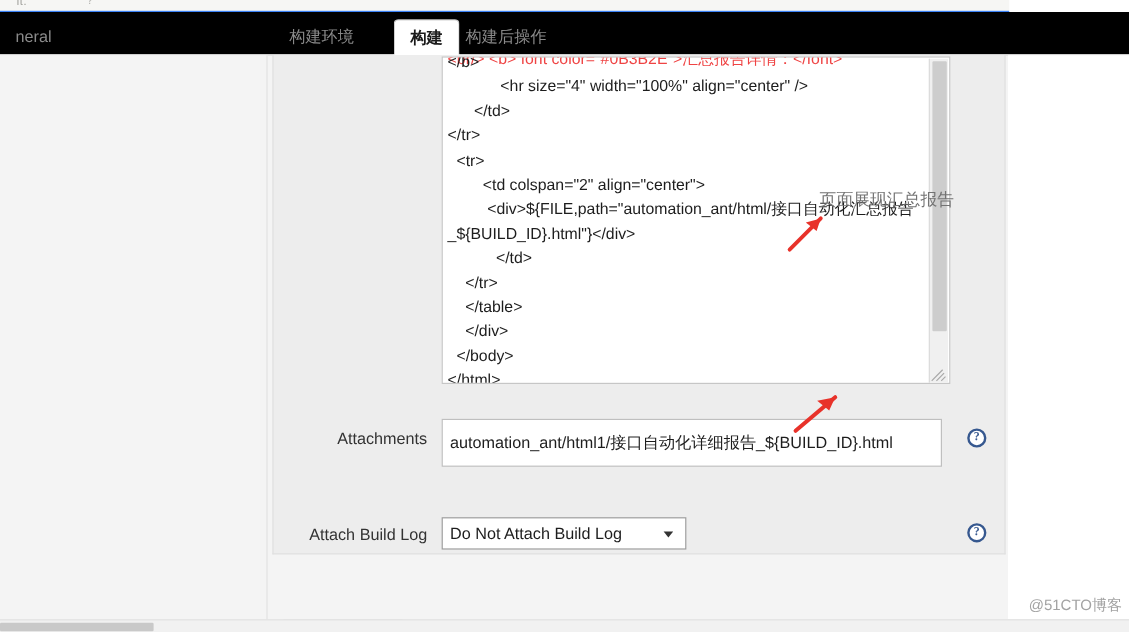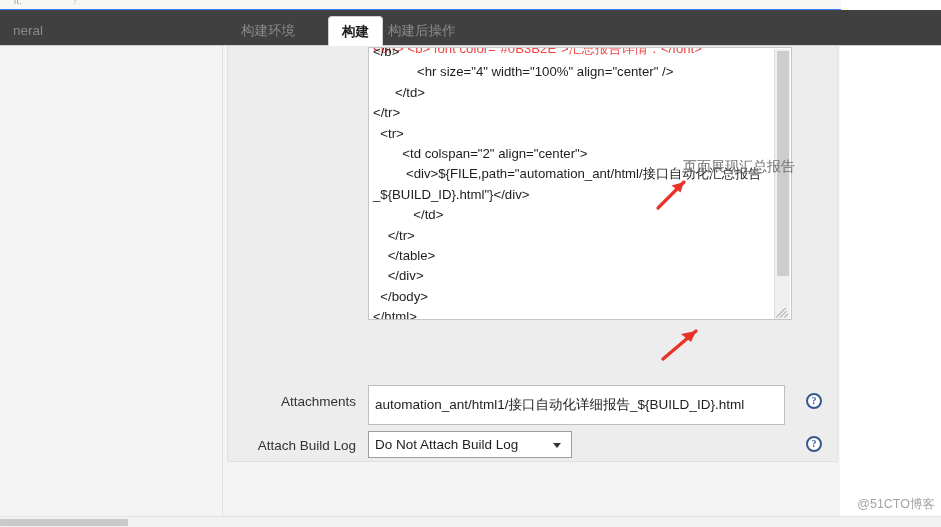--- a/index.html
+++ b/index.html
@@ -33,21 +33,21 @@
   #chrome-ghost-b {
     position: absolute; left: 72px; top: -5px;
     font-size: 10px; color: #b5b5b1;
   }
 
   
   #tab-strip {
     position: absolute;
     left: 0; top: 10px;
     width: 941px; height: 36px;
-    background: #404040;
+    background: #000000;
     border-bottom: 1px solid #d4d4d4;
   }
   #tab-strip::after {
     content: "";
     position: absolute;
     left: 0; bottom: 0; width: 941px; height: 1px;
     background: #d0d0d0;
   }
   .tab {
     position: absolute;
@@ -206,21 +206,21 @@
     right: 0; top: 0;
     width: 128px;
     text-align: right;
     font-size: 13.5px;
     color: #333;
     line-height: 18px;
     white-space: nowrap;
   }
   .form-field { position: absolute; left: 140px; top: 0; }
 
-  #row-attachments { top: 303px; height: 74px; margin-top: 36px; }
+  #row-attachments { top: 303px; height: 74px; }
   #attachments-label-box { position: absolute; left: 0; top: 8px; width: 128px; }
   #attachments-input {
     width: 417px;
     height: 40px;
     box-sizing: border-box;
     padding: 2px 6px;
     font-family: "Liberation Sans", "DejaVu Sans", sans-serif;
     font-size: 13.5px;
     color: #1d1d1d;
     background: #ffffff;

